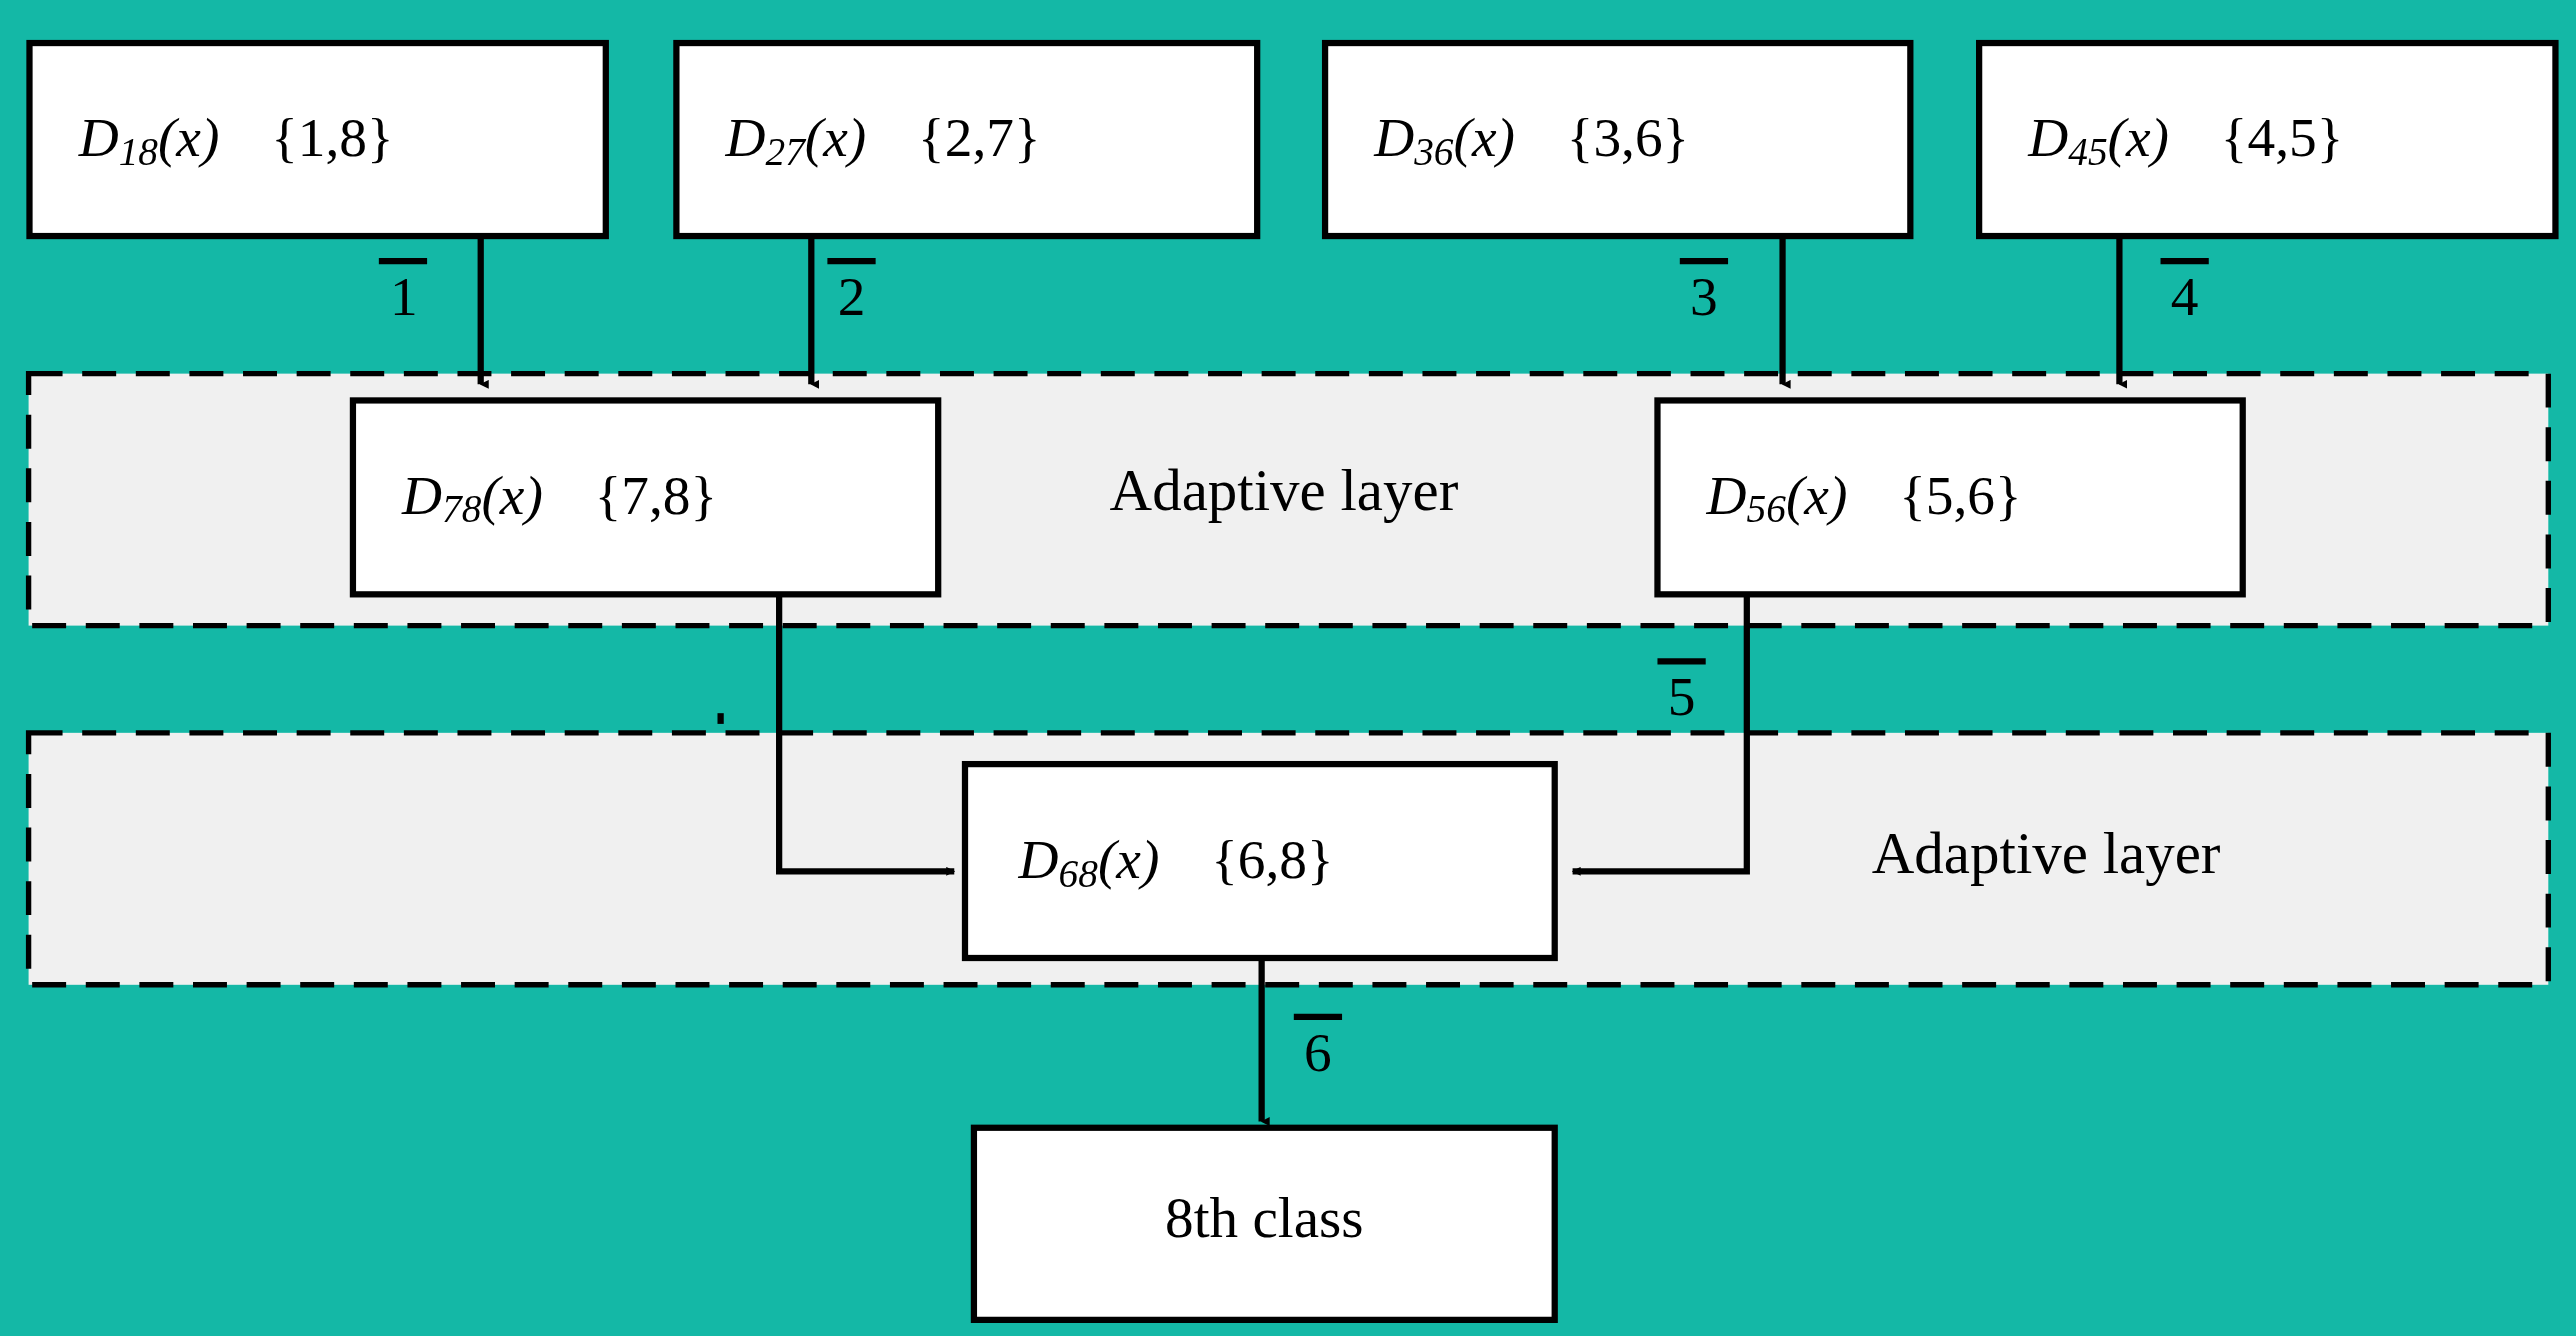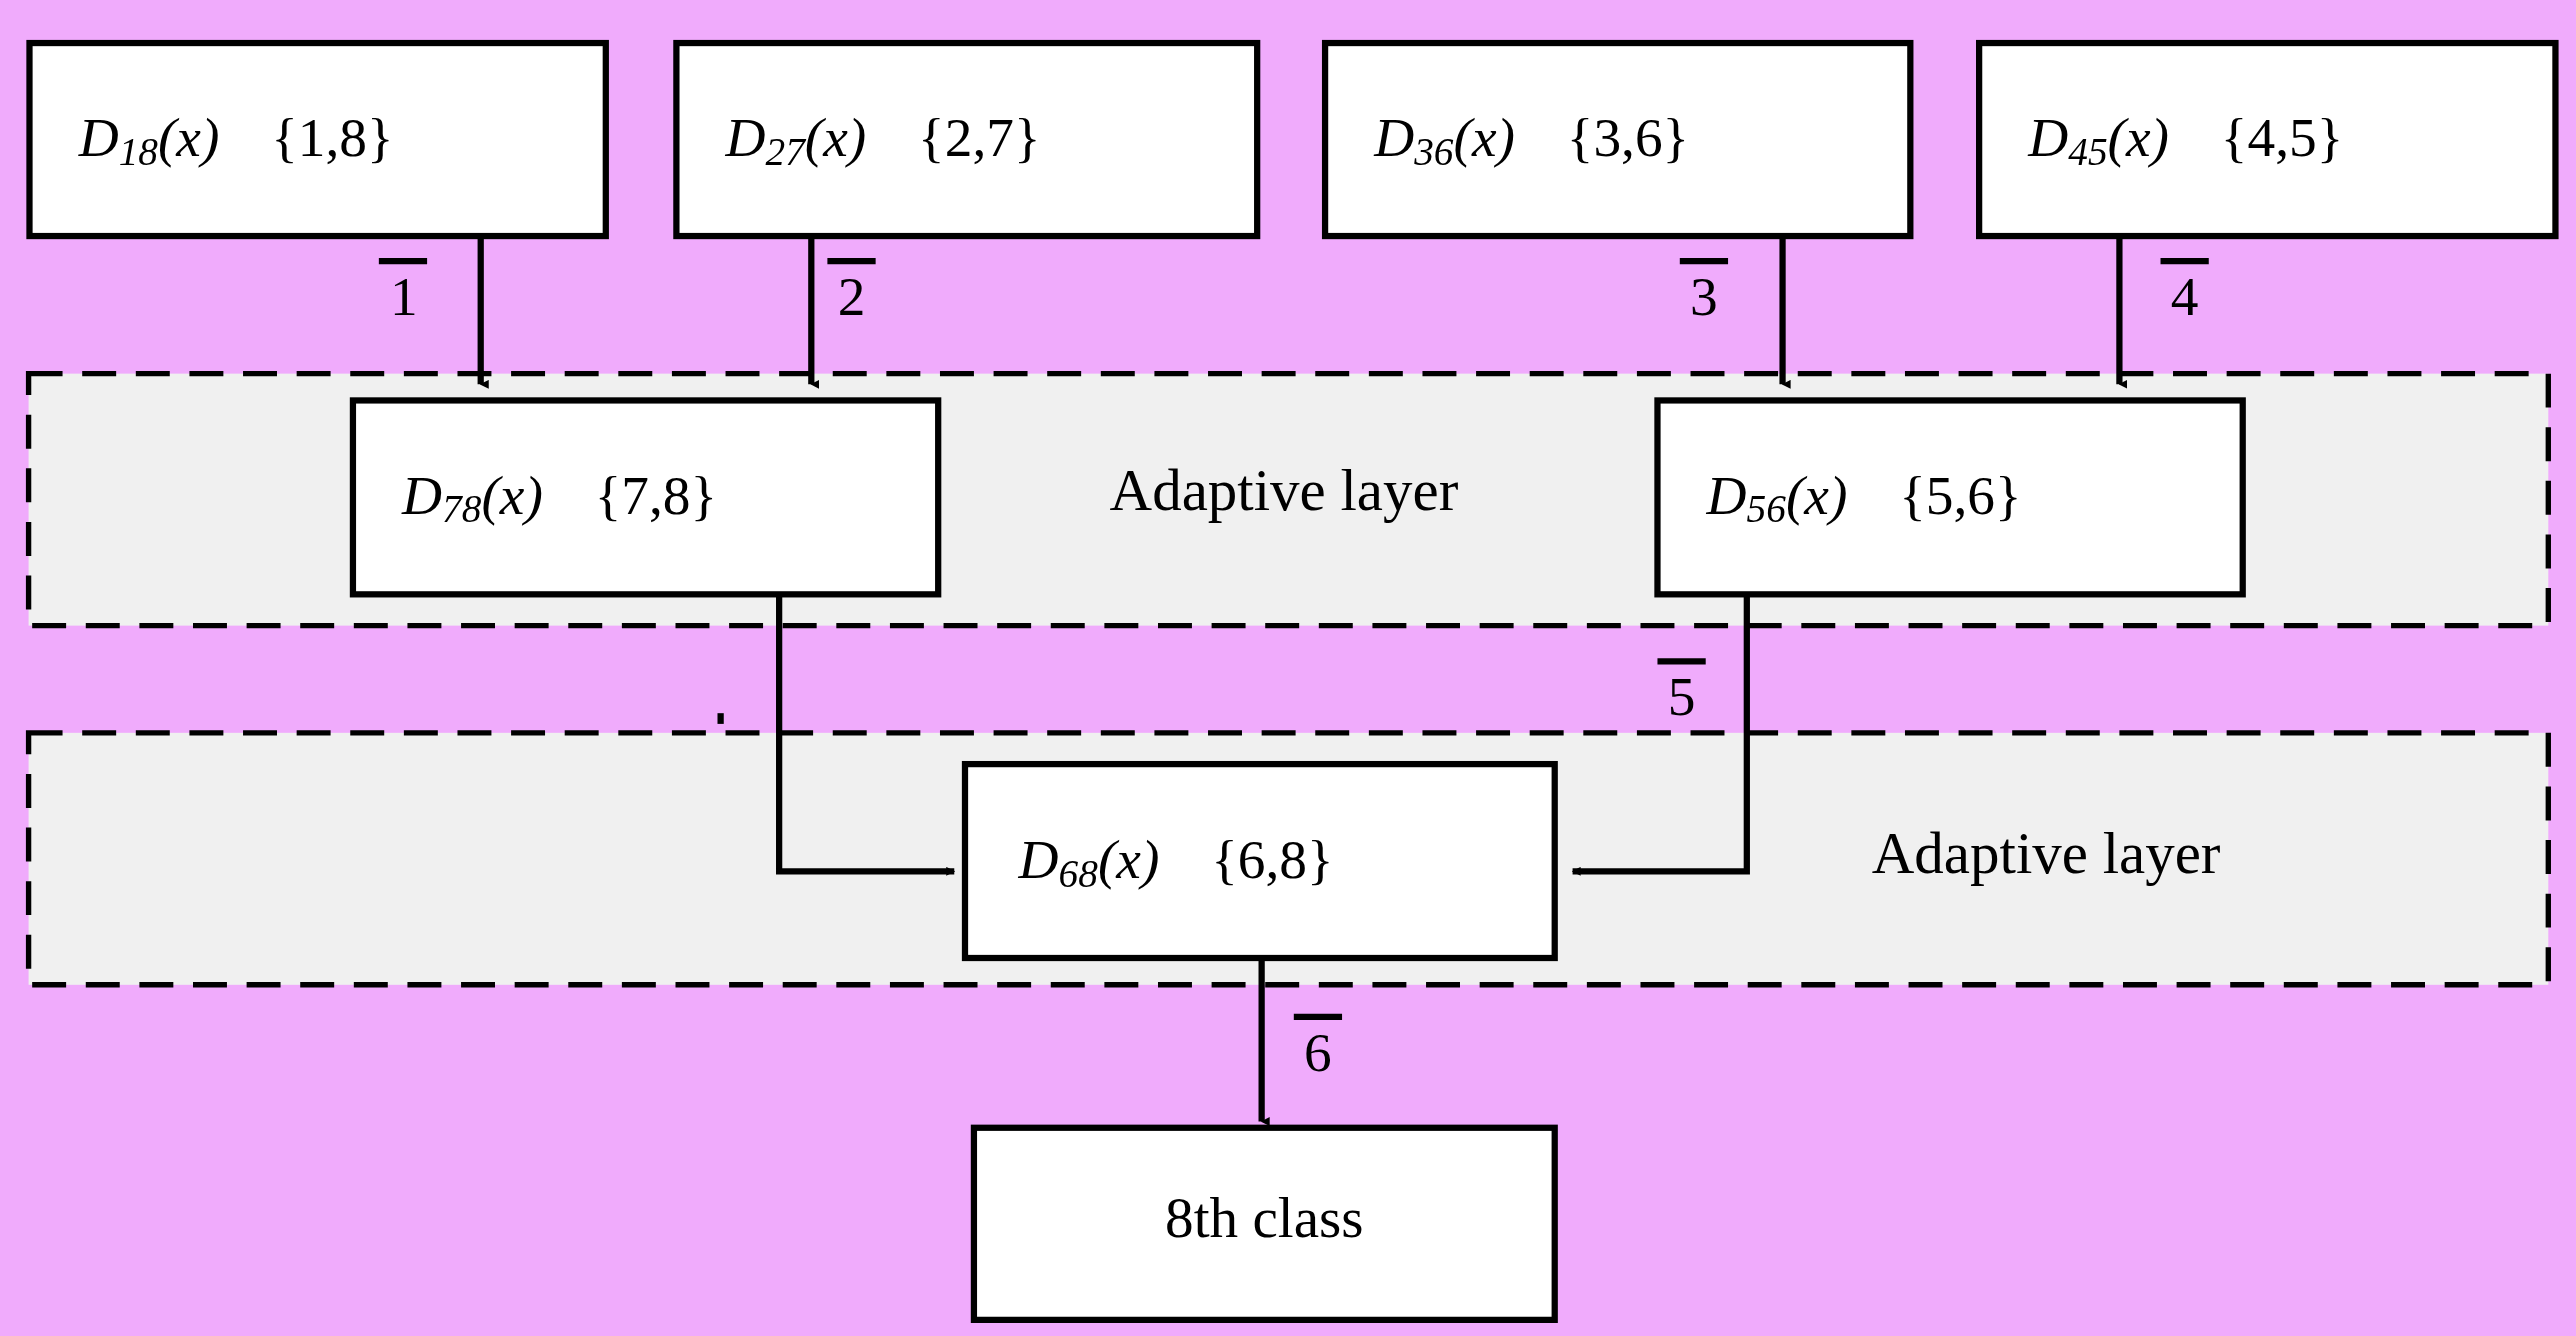--- a/index.html
+++ b/index.html
@@ -10,21 +10,21 @@
   body {
     width: 2576px;
     height: 1337px;
     font-family: "Liberation Serif", "DejaVu Serif", serif;
     overflow: hidden;
   }
   #diagram-root {
     position: relative;
     width: 2576px;
     height: 1337px;
-    background: #f0abfc;
+    background: #14b8a6;
   }
   svg#diagram-svg {
     position: absolute;
     top: 0;
     left: 0;
     width: 2576px;
     height: 1337px;
     display: block;
   }
   .layer-band {

